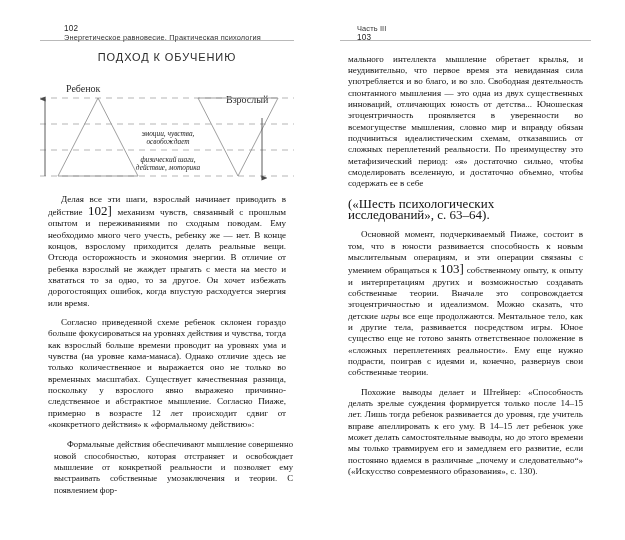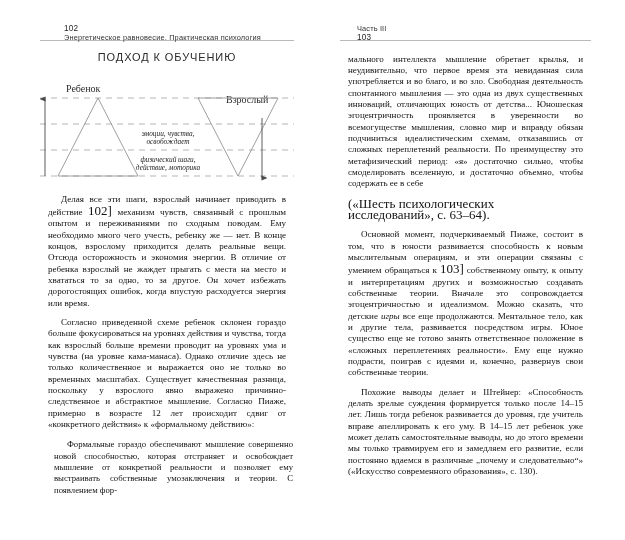--- a/index.html
+++ b/index.html
@@ -211,21 +211,21 @@
         </div>
       </div>
     </div>
 
     <div class="bodytext firstpara">
       <p><span>Делая все эти шаги, взрослый начинает приводить в действие </span><span class="marker">102]</span><span> механизм чувств, связанный с прошлым опытом и переживаниями по сходным поводам. Ему необходимо много чего учесть, ребенку же — нет. В конце концов, взрослому приходится делать реальные вещи. Отсюда осторожность и экономия энергии. В отличие от ребенка взрослый не жаждет прыгать с места на место и хвататься то за одно, то за другое. Он хочет избежать дорогостоящих ошибок, когда впустую расходуется энергия или время.</span></p>
 
       <p>Согласно приведенной схеме ребенок склонен гораздо больше фокусироваться на уровнях действия и чувства, тогда как взрослый больше времени проводит на уровнях ума и чувства (на уровне кама-манаса). Однако отличие здесь не только количественное и выражается оно не только во временных масштабах. Существует качественная разница, поскольку у взрослого явно выражено причинно-следственное и абстрактное мышление. Согласно Пиаже, примерно в возрасте 12 лет происходит сдвиг от «конкретного действия» к «формальному действию»:</p>
 
       <div class="quote">
-        <p>Формальные гораздо обеспечивают мышление совершенно новой способностью, которая отстраняет и освобождает мышление от конкретной реальности и позволяет ему выстраивать собственные умозаключения и теории. С появлением фор-</p>
+        <p>Формальные действия обеспечивают мышление совершенно новой способностью, которая отстраняет и освобождает мышление от конкретной реальности и позволяет ему выстраивать собственные умозаключения и теории. С появлением фор-</p>
       </div>
     </div>
   </div>
 
   <div class="page page-right">
 
     <div class="runhead right">
       <span class="rh-title">Часть III</span>
       <span class="folio">103</span>
     </div>

